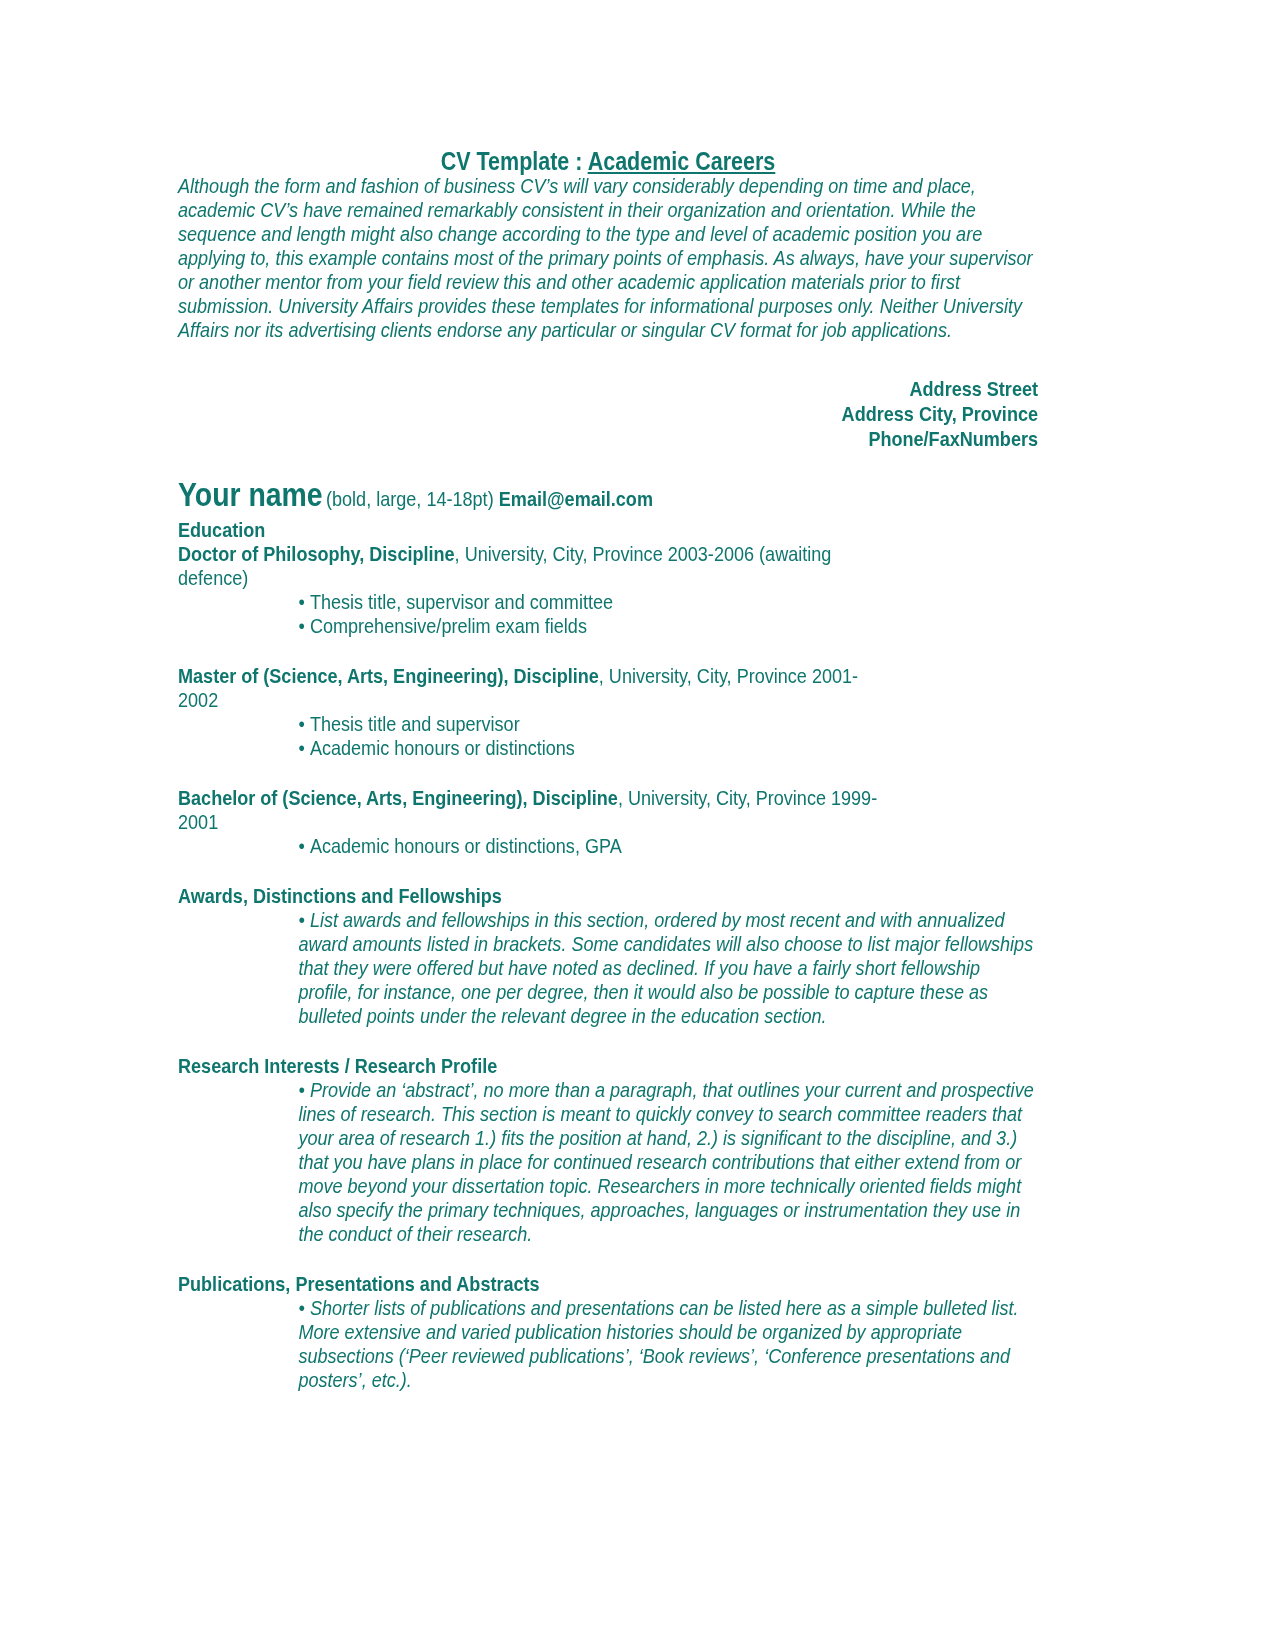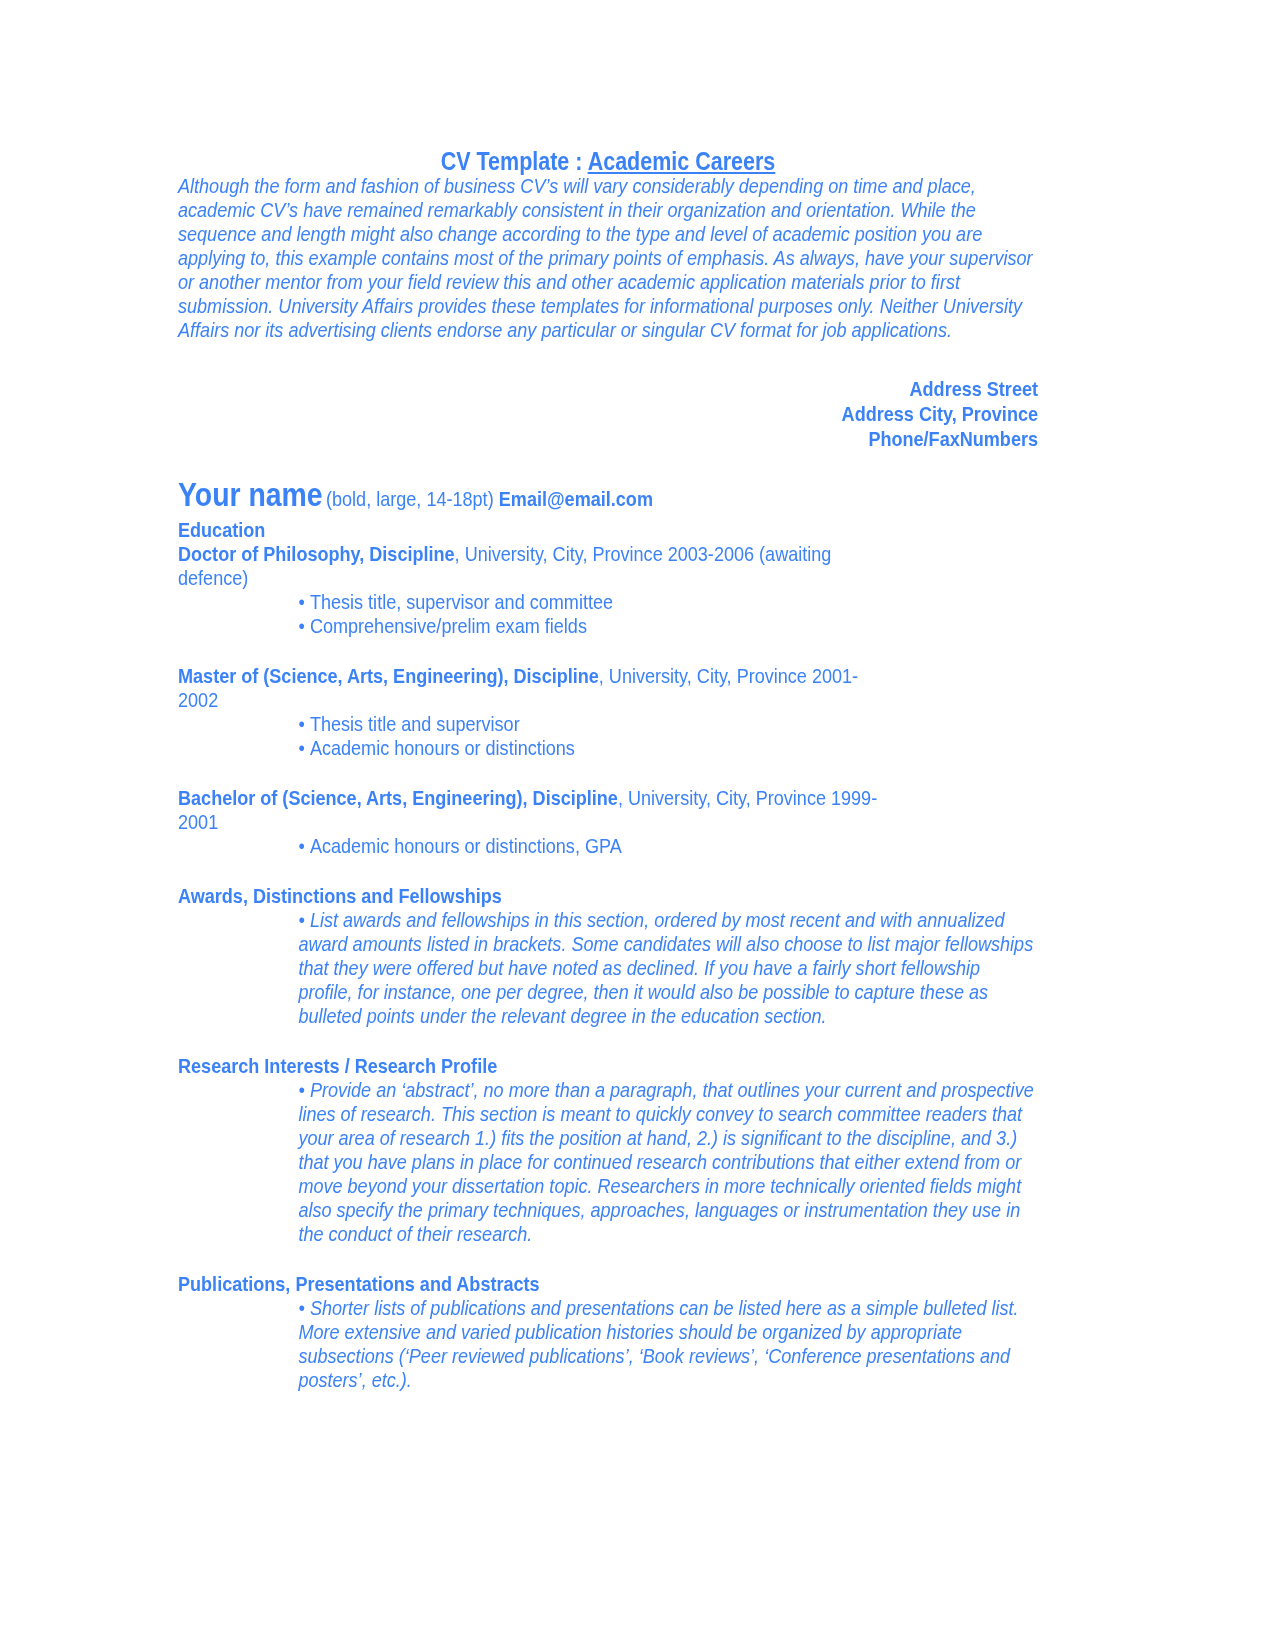--- a/index.html
+++ b/index.html
@@ -4,21 +4,21 @@
 <style>
   html, body { margin:0; padding:0; background:#ffffff; }
   * { box-sizing:border-box; }
   .page {
     position:relative;
     width:1275px;
     height:1650px;
     background:#ffffff;
     overflow:hidden;
     font-family:"Liberation Sans", sans-serif;
-    color:#3b82f6;
+    color:#0f766e;
   }
   .content {
     position:absolute;
     left:178px;
     top:0;
     width:1000px;
     transform:scaleX(0.86);
     transform-origin:top left;
     font-size:21px;
     line-height:24px;

